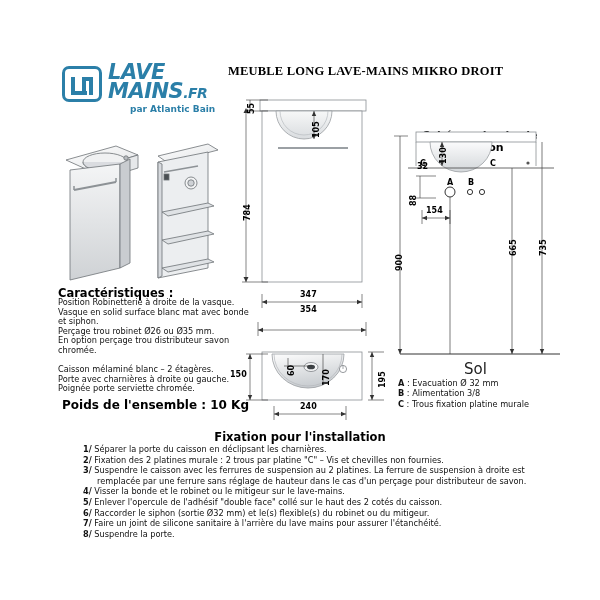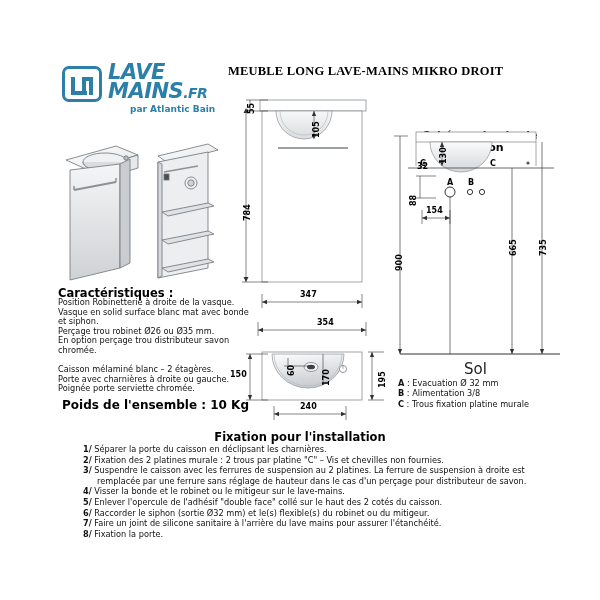--- a/index.html
+++ b/index.html
@@ -230,21 +230,21 @@
         <polygon points="34,216 39,213.7 39,218.3"></polygon>
         <polygon points="134,216 129,213.7 129,218.3"></polygon>
         <polygon points="30,244 35,241.7 35,246.3"></polygon>
         <polygon points="138,244 133,241.7 133,246.3"></polygon>
       </g>
     </svg>
     <div class="dimtxt rot" style="left:19px;top:28px;">55</div>
     <div class="dimtxt rot" style="left:84px;top:52px;">105</div>
     <div class="dimtxt rot" style="left:15px;top:135px;">784</div>
     <div class="dimtxt" style="left:72px;top:204px;">347</div>
-    <div class="dimtxt" style="left:72px;top:232px;margin-left:17px;">354</div>
+    <div class="dimtxt" style="left:72px;top:219px;">354</div>
   </div>
 
   <div class="abs" id="planview">
     <svg width="170" height="90" viewBox="0 0 170 90">
       <defs>
         <linearGradient id="bowlp" x1="0" y1="0" x2="0.3" y2="1">
           <stop offset="0" stop-color="#fdfdfd"></stop>
             <stop offset="1" stop-color="#c9cdd1"></stop>
         </linearGradient>
       </defs>
@@ -388,16 +388,16 @@
   <div class="abs" id="conseil-h">Fixation pour l'installation</div>
   <div class="abs" id="conseil-list">
       <div class="step"><b>1/</b><span> Séparer la porte du caisson en déclipsant les charnières.</span></div>
       <div class="step"><b>2/</b><span> Fixation des 2 platines murale : 2 trous par platine "C" – Vis et chevilles non fournies.</span></div>
       <div class="step"><b>3/</b><span> Suspendre le caisson avec les ferrures de suspension au 2 platines. La ferrure de suspension à droite est</span></div>
       <div class="step cont">remplacée par une ferrure sans réglage de hauteur dans le cas d'un perçage pour distributeur de savon.</div>
       <div class="step"><b>4/</b><span> Visser la bonde et le robinet ou le mitigeur sur le lave-mains.</span></div>
       <div class="step"><b>5/</b><span> Enlever l'opercule de l'adhésif "double face" collé sur le haut des 2 cotés du caisson.</span></div>
       <div class="step"><b>6/</b><span> Raccorder le siphon (sortie Ø32 mm) et le(s) flexible(s) du robinet ou du mitigeur.</span></div>
       <div class="step"><b>7/</b><span> Faire un joint de silicone sanitaire à l'arrière du lave mains pour assurer l'étanchéité.</span></div>
-      <div class="step"><b>8/</b><span> Fixation la porte.</span></div>
+      <div class="step"><b>8/</b><span> Suspendre la porte.</span></div>
     </div>
 
 </div>
 
 </body></html>

